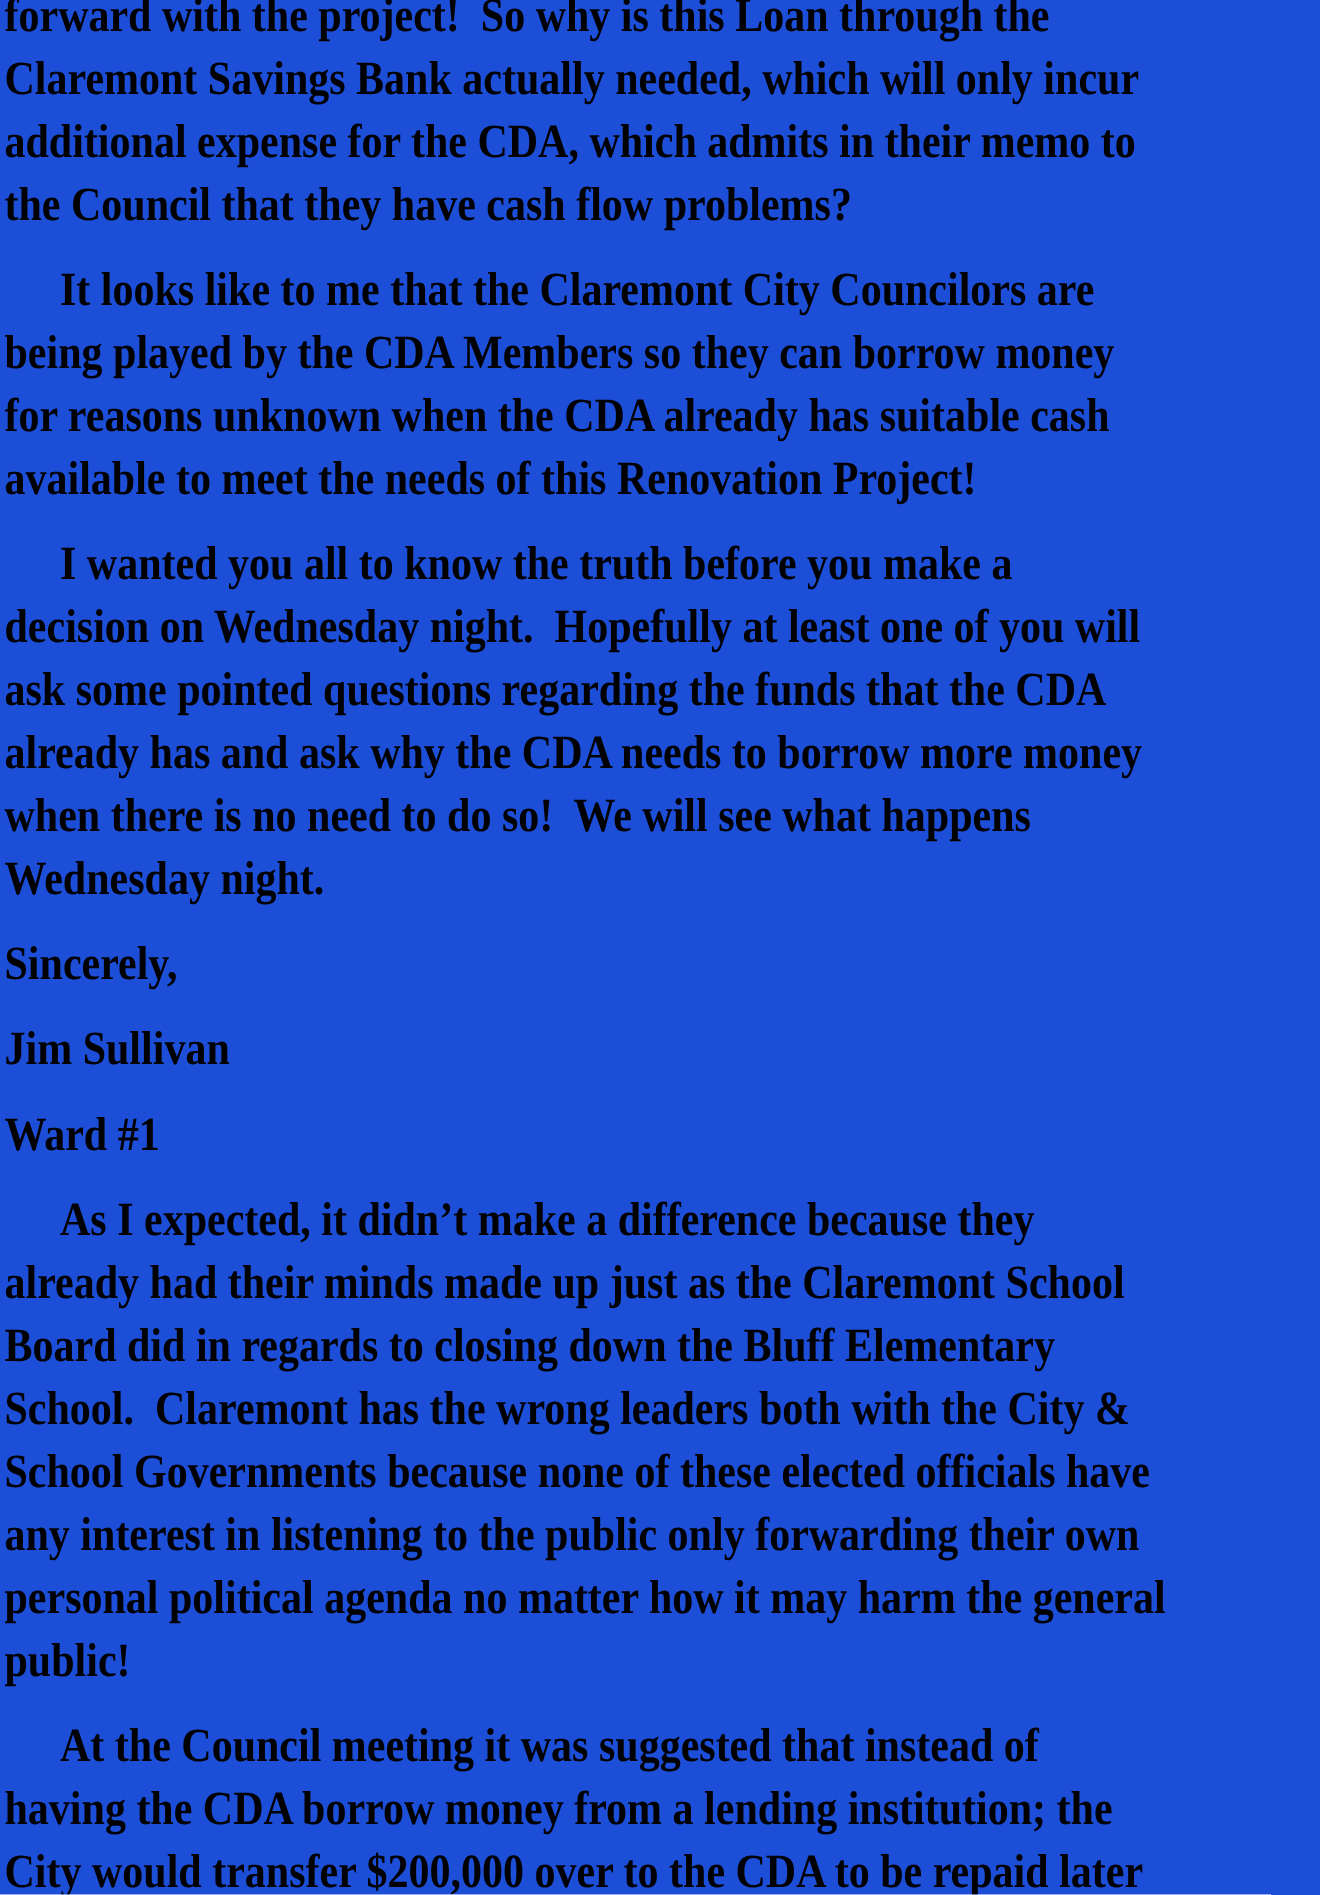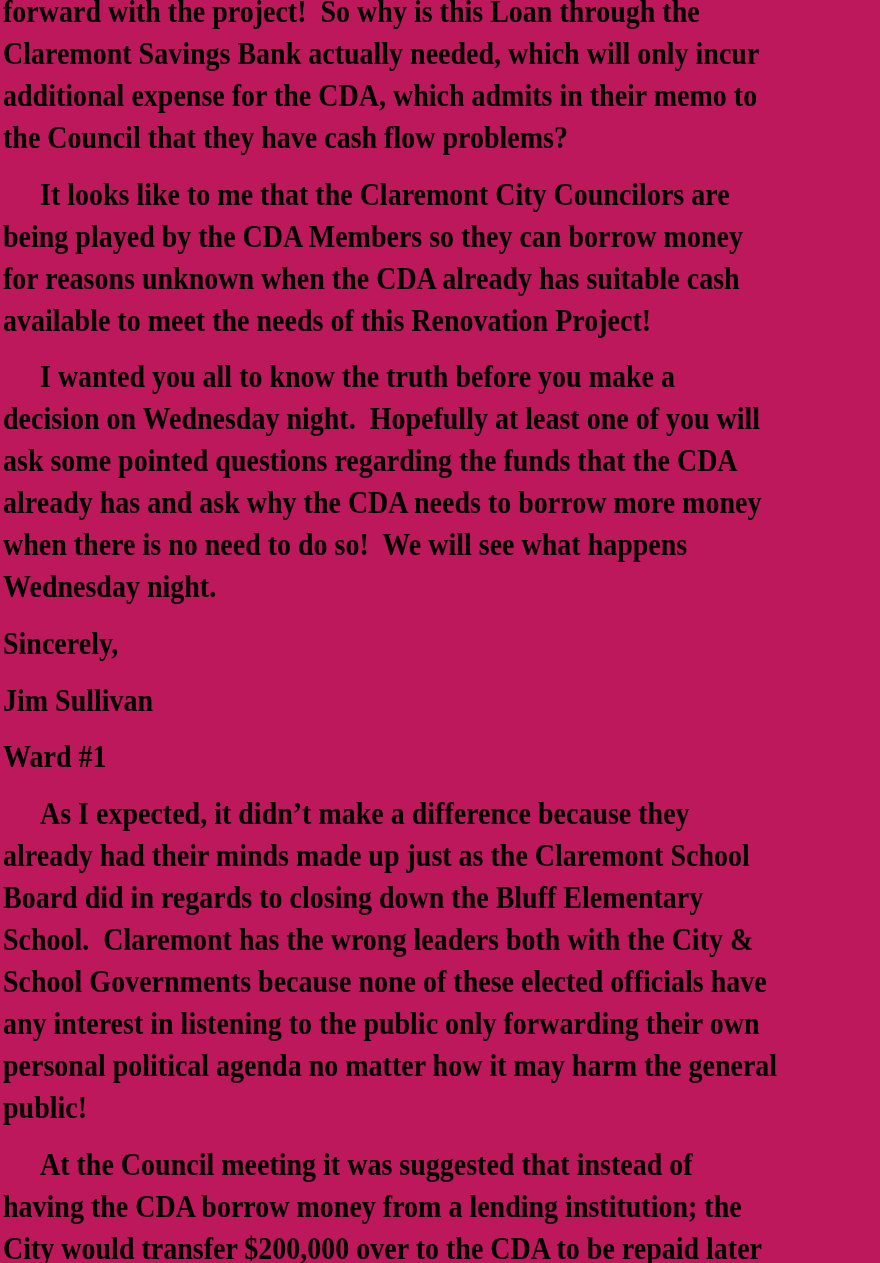--- a/index.html
+++ b/index.html
@@ -9,21 +9,21 @@
   }
   body {
     width: 880px;
     height: 1263px;
     overflow: hidden;
     position: relative;
   }
   .letter-page {
     width: 880px;
     height: 1263px;
-    background: #be185d;
+    background: #1d4ed8;
     overflow: hidden;
   }
   .letter-body {
     font-family: "Liberation Serif", "DejaVu Serif", serif;
     font-weight: bold;
     font-size: 28px;
     line-height: 37px;
     color: #000000;
     padding: 0 10px 0 3px;
     margin-top: -10px;

